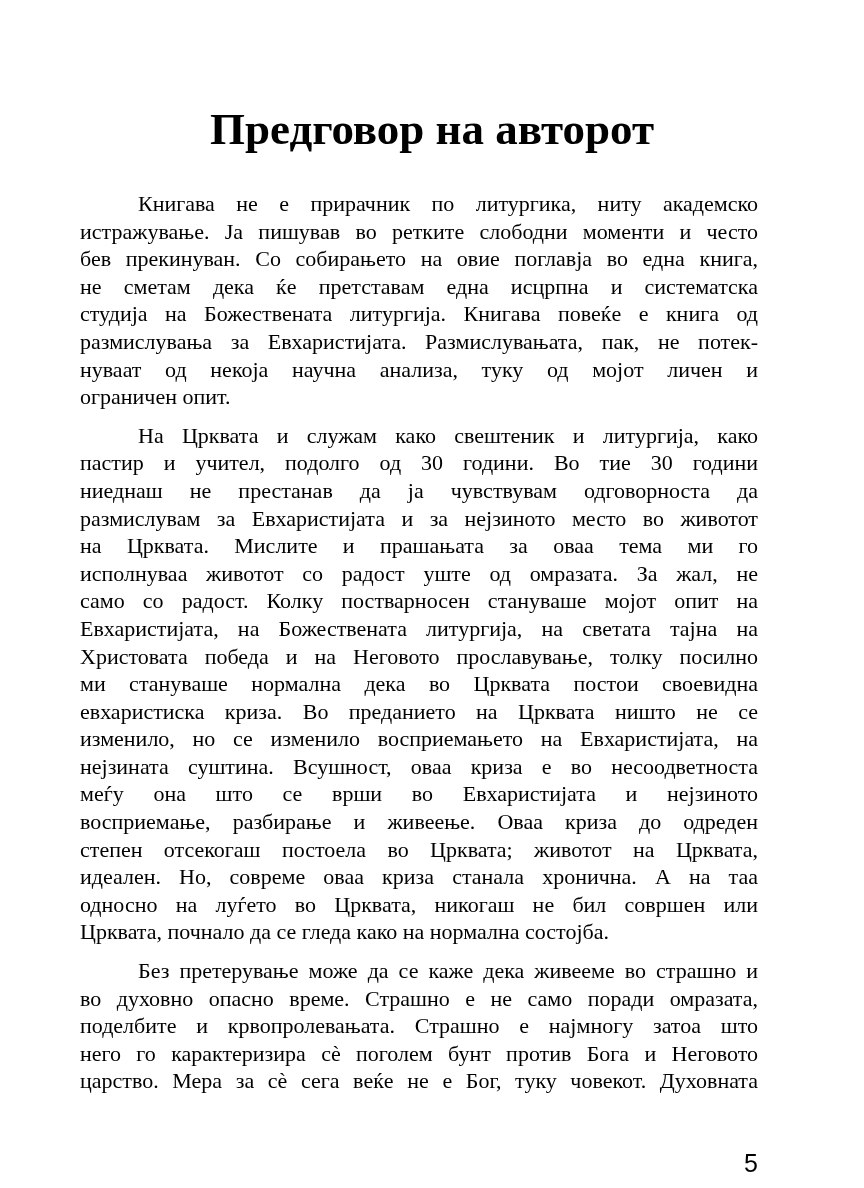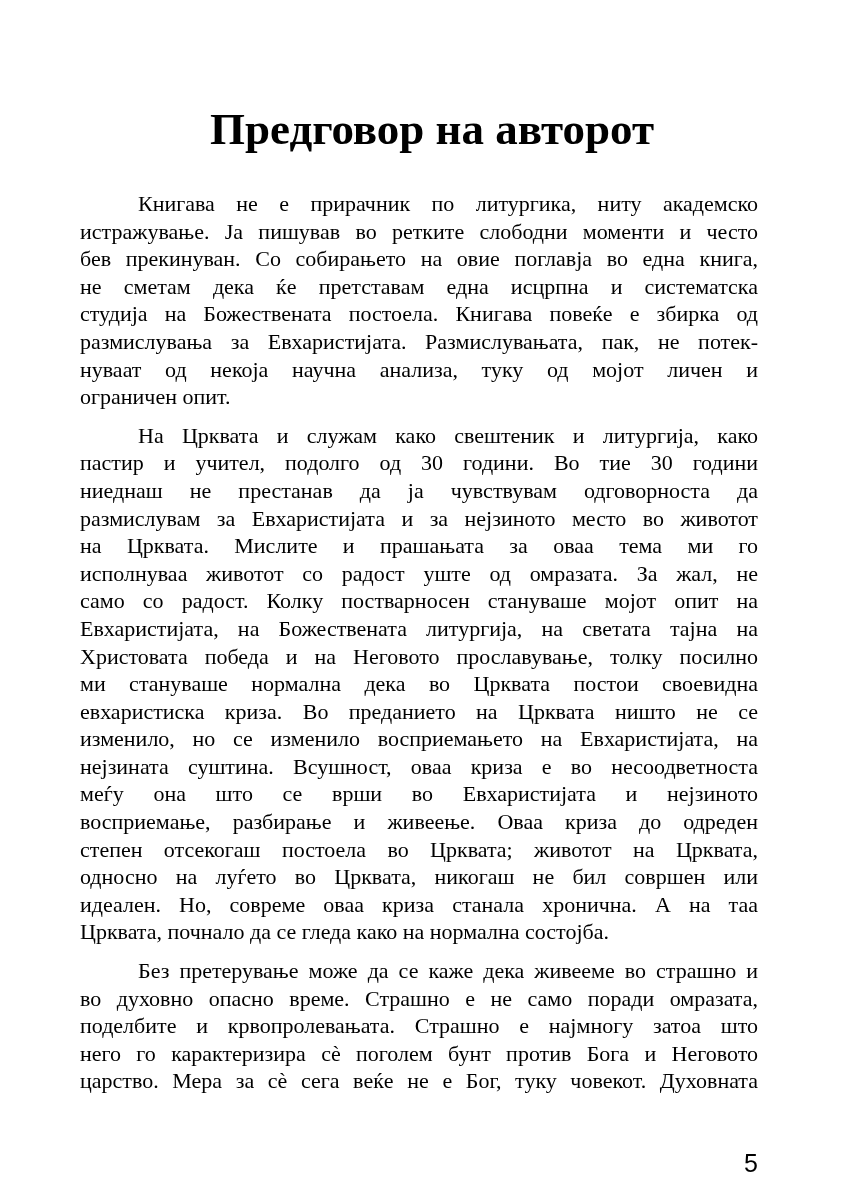--- a/index.html
+++ b/index.html
@@ -66,21 +66,21 @@
 
 <div class="page">
   <h1 class="title">Предговор на авторот</h1>
 
   <div class="body-text">
       <div class="para">
         <div class="line indent">Книгава не е прирачник по литургика, ниту академско</div>
         <div class="line">истражување. Ја пишував во ретките слободни моменти и често</div>
         <div class="line">бев прекинуван. Со собирањето на овие поглавја во една книга,</div>
         <div class="line">не сметам дека ќе претставам една исцрпна и систематска</div>
-        <div class="line">студија на Божествената постоела. Книгава повеќе е збирка од</div>
+        <div class="line">студија на Божествената литургија. Книгава повеќе е книга од</div>
         <div class="line">размислувања за Евхаристијата. Размислувањата, пак, не потек-</div>
         <div class="line">нуваат од некоја научна анализа, туку од мојот личен и</div>
         <div class="line no-just">ограничен опит.</div>
       </div>
       <div class="para">
         <div class="line indent">На Црквата и служам како свештеник и литургија, како</div>
         <div class="line">пастир и учител, подолго од 30 години. Во тие 30 години</div>
         <div class="line">ниеднаш не престанав да ја чувствувам одговорноста да</div>
         <div class="line">размислувам за Евхаристијата и за нејзиното место во животот</div>
         <div class="line">на Црквата. Мислите и прашањата за оваа тема ми го</div>
@@ -88,22 +88,22 @@
         <div class="line">само со радост. Колку постварносен стануваше мојот опит на</div>
         <div class="line">Евхаристијата, на Божествената литургија, на светата тајна на</div>
         <div class="line">Христовата победа и на Неговото прославување, толку посилно</div>
         <div class="line">ми стануваше нормална дека во Црквата постои своевидна</div>
         <div class="line">евхаристиска криза. Во преданието на Црквата ништо не се</div>
         <div class="line">изменило, но се изменило восприемањето на Евхаристијата, на</div>
         <div class="line">нејзината суштина. Всушност, оваа криза е во несоодветноста</div>
         <div class="line">меѓу она што се врши во Евхаристијата и нејзиното</div>
         <div class="line">восприемање, разбирање и живеење. Оваа криза до одреден</div>
         <div class="line">степен отсекогаш постоела во Црквата; животот на Црквата,</div>
+        <div class="line">идеален. Но, совреме оваа криза станала хронична. А на таа</div>
         <div class="line">односно на луѓето во Црквата, никогаш не бил совршен или</div>
-        <div class="line">идеален. Но, совреме оваа криза станала хронична. А на таа</div>
         <div class="line no-just">Црквата, почнало да се гледа како на нормална состојба.</div>
       </div>
       <div class="para">
         <div class="line indent">Без претерување може да се каже дека живееме во страшно и</div>
         <div class="line">во духовно опасно време. Страшно е не само поради омразата,</div>
         <div class="line">поделбите и крвопролевањата. Страшно е најмногу затоа што</div>
         <div class="line">него го карактеризира сѐ поголем бунт против Бога и Неговото</div>
         <div class="line">царство. Мера за сѐ сега веќе не е Бог, туку човекот. Духовната</div>
       </div>
     </div>

